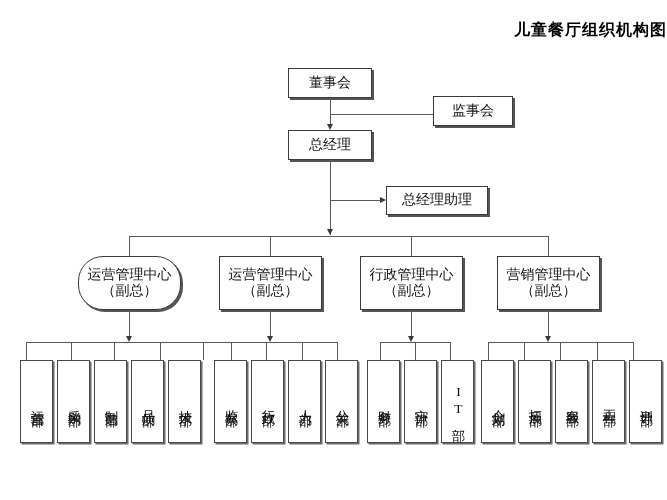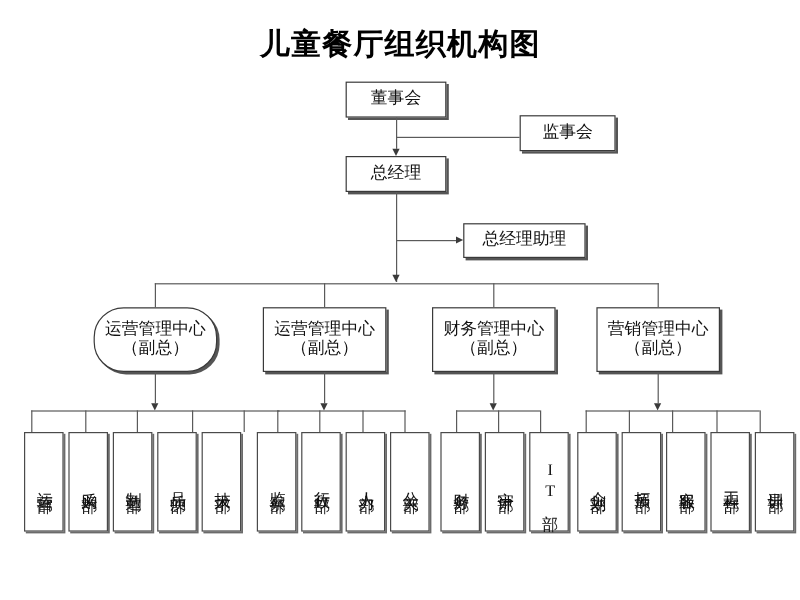--- a/index.html
+++ b/index.html
@@ -14,22 +14,22 @@
     background: #ffffff;
     overflow: hidden;
     font-family: "Liberation Serif", "DejaVu Serif", serif;
     color: #1a1a1a;
   }
   #title {
     position: absolute;
     left: 0;
     top: 20px;
     width: 667px;
-    text-align: center;
-    font-size: 25px;
+    text-align: right;
+    font-size: 16px;
     font-weight: bold;
     letter-spacing: 1px;
     font-family: "Liberation Serif", "DejaVu Serif", serif;
     color: #000000;
   }
   .box {
     position: absolute;
     box-sizing: border-box;
     background: #ffffff;
     border: 1px solid #4a4a4a;
@@ -143,21 +143,21 @@
     <span>运营管理中心</span>
     <span>（副总）</span>
   </div>
 
   <div class="box thick" style="left:219px; top:256px; width:103px; height:54px; flex-direction:column;">
     <span>运营管理中心</span>
     <span>（副总）</span>
   </div>
 
   <div class="box thick" style="left:360px; top:256px; width:103px; height:54px; flex-direction:column;">
-    <span>财务管理中心</span>
+    <span>行政管理中心</span>
     <span>（副总）</span>
   </div>
 
   <div class="box thick" style="left:497px; top:256px; width:103px; height:54px; flex-direction:column;text-align:center;">
     <span>营销管理中心</span>
     <span>（副总）</span>
   </div>
 
   <div class="line-v" style="left:129px; top:310px; height:26px;"></div>
   <div class="arrow-down" style="left:125.5px; top:336px;"></div>

